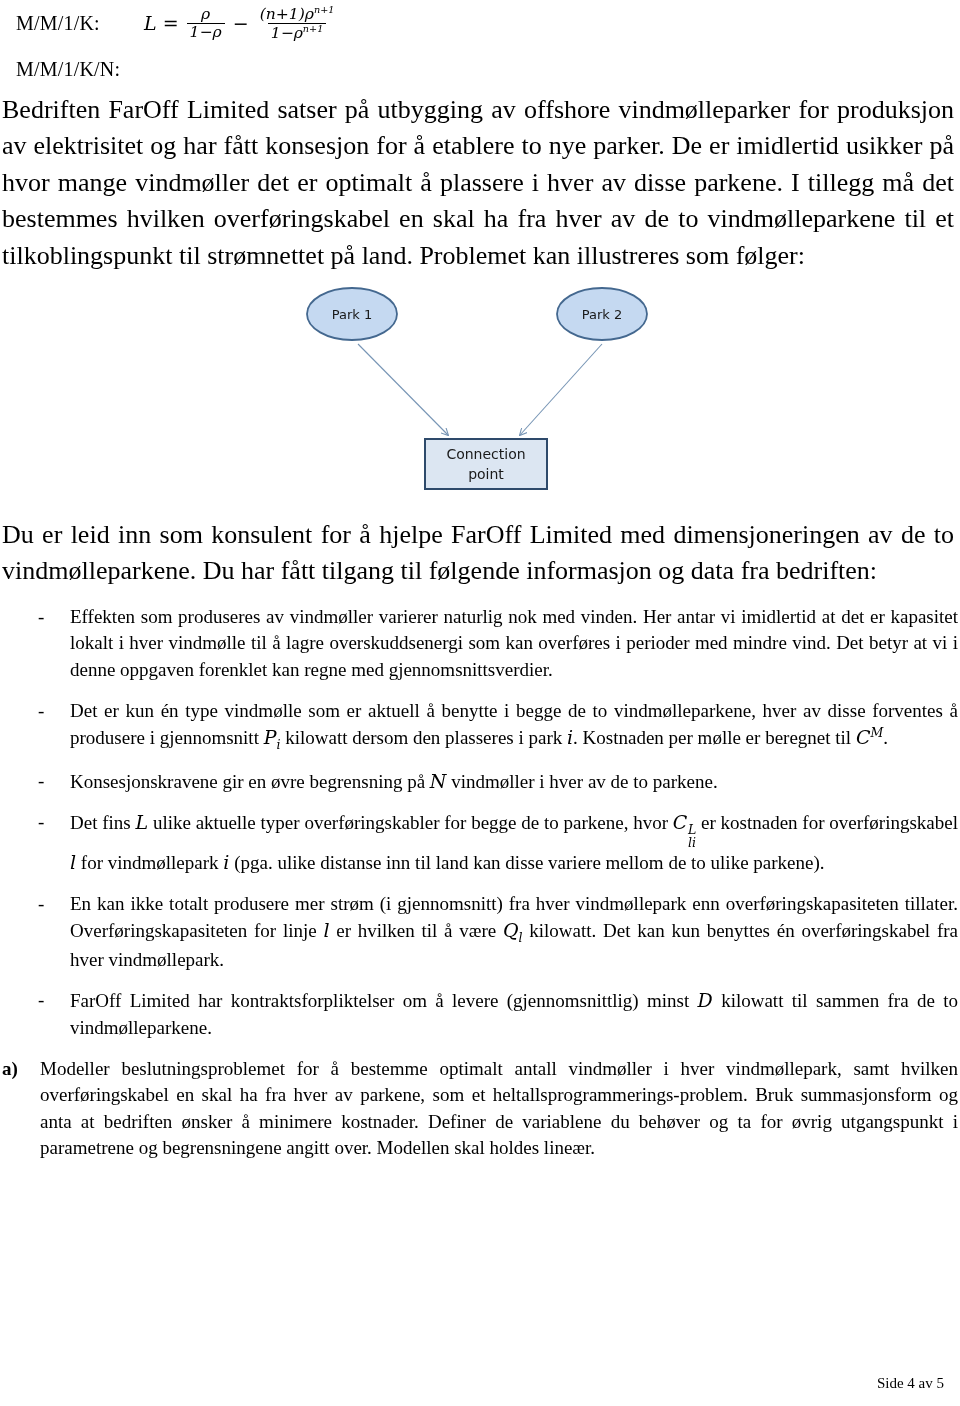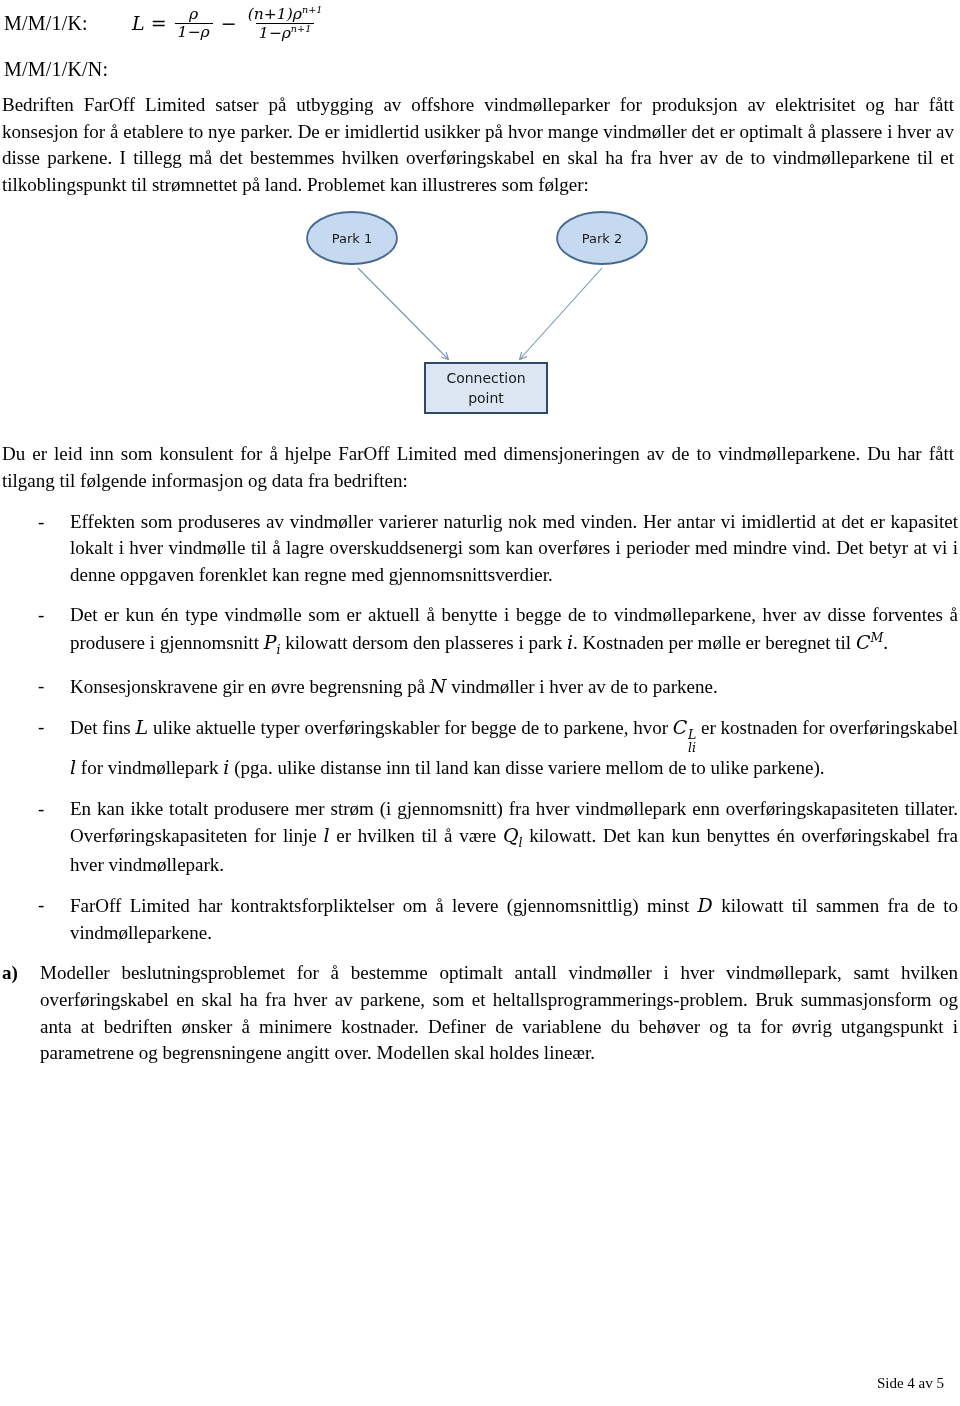--- a/index.html
+++ b/index.html
@@ -20,21 +20,21 @@
     position: relative;
     width: 960px;
     height: 1406px;
     padding: 0;
   }
 
   
   .formula-row {
     display: flex;
     align-items: center;
-    padding-left: 4px;
+    padding-left: 16px;
   }
   .formula-row.r1 { height: 46px; }
   .formula-row.r2 { height: 46px; }
 
   .formula-label {
     font-family: "Liberation Serif", "DejaVu Serif", serif;
     font-size: 20px;
     width: 128px;
     flex: 0 0 128px;
     letter-spacing: 0.2px;
@@ -64,21 +64,21 @@
 
   
   .heading {
     margin: 36px 0 18px 2px;
     font-size: 19.5px;
     font-weight: bold;
   }
   .heading .u { text-decoration: underline; }
 
   .para {
-    font-size: 19px;
+    font-size: 26px;
     line-height: 1.40;
     text-align: justify;
     margin: 0 2px 0 2px;
     padding-right: 4px;
   }
   .para.just { text-align: justify; text-justify: inter-word; }
 
   .spacer-sm { height: 14px; }
 
   

